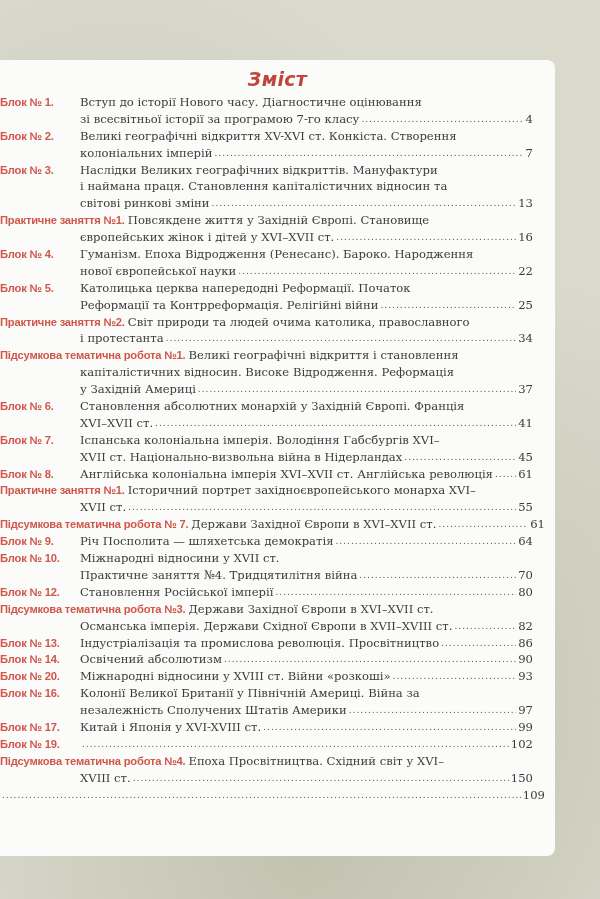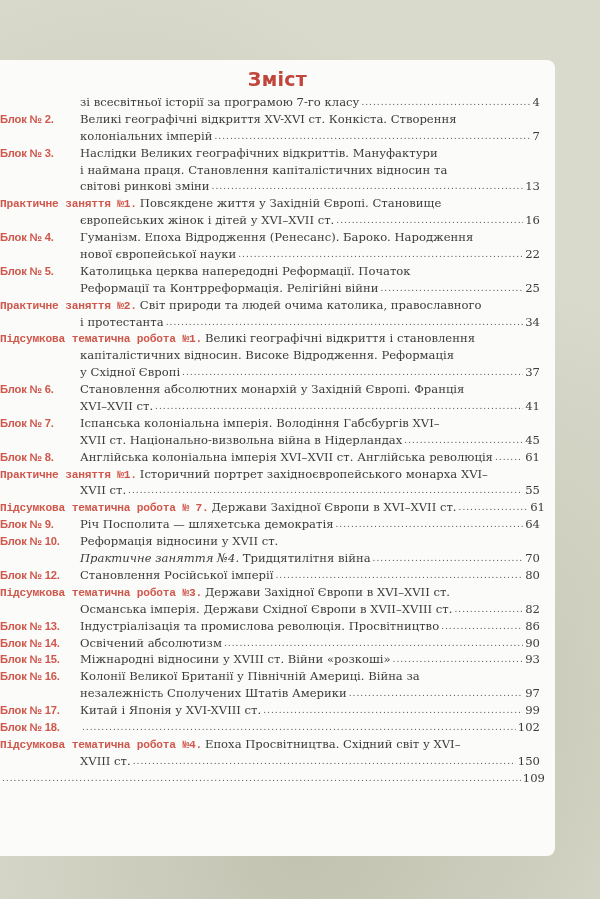--- a/index.html
+++ b/index.html
@@ -12,52 +12,56 @@
       radial-gradient(circle at 50% 95%, rgba(180,180,160,0.6) 0, transparent 40%);
   }
   .panel {
     position:absolute; left:0; top:60px; width:555px; height:796px;
     background:#fbfbfa;
     border-radius:0 8px 8px 0;
   }
   .title {
     position:absolute; left:0; width:555px; top:68px; text-align:center;
     font-family:"DejaVu Sans", sans-serif; font-weight:bold;
-    font-size:19px; color:#c0453b; letter-spacing:0.3px;
+    font-size:19px; color:#c0453b; letter-spacing:0.3px;font-style:italic;
   }
   .toc { position:absolute; left:0; top:94px; width:545px; }
   .line {
     position:relative; height:16.9px; line-height:16.9px;
     font-family:"DejaVu Serif", serif; font-size:11.6px; color:#3b3b3b;
     white-space:nowrap;
   }
   .lbl {
     position:absolute; left:0;
     font-family:"Liberation Sans", sans-serif; font-weight:bold;
     font-size:11.2px; color:#d0574b; letter-spacing:-0.2px;
   }
-  .lbl.inline { position:static; margin-right:3px;font-family:Liberation Mono, monospace; }
+  .lbl.inline { position:static; margin-right:3px; }
   .txt { position:absolute; left:80px; }
   .txt.inl { left:0; }
-  .cont { position:absolute; left:80px; right:5px; display:flex;align-items:center; }
+  .cont { position:absolute; left:80px; right:12px; display:flex;align-items:center; }
   .cont .t { flex:0 0 auto; }
   .dots { flex:1 1 auto; overflow:hidden; color:#555; letter-spacing:1px; font-size:9px; margin:0 2px; }
   .dots::before { content:"................................................................................................................................................................................"; }
   .pg { flex:0 0 auto; }
-  .it { font-style:italic; }
+  .it { }
   .full { position:absolute; left:0; right:0; display:flex; }
 </style>
 </head>
 <body>
 
 <div class="panel"></div>
 <div class="title">Зміст</div>
 
 <div class="toc" id="toc">
     <div class="line">
+      <span class="lbl">Блок № 1.</span>
+      <span class="txt">Вступ до історії Нового часу. Діагностичне оцінювання</span>
+    </div>
+    <div class="line">
       <div class="cont">
         <span class="t">зі всесвітньої історії за програмою 7-го класу</span>
         <span class="dots"></span>
         <span class="pg">4</span>
       </div>
     </div>
     <div class="line">
       <span class="lbl">Блок № 2.</span>
       <span class="txt">Великі географічні відкриття XV-XVI ст. Конкіста. Створення</span>
     </div>
@@ -125,21 +129,21 @@
       </div>
     </div>
     <div class="line">
       <span class="txt inl"><span class="lbl inline">Підсумкова тематична робота №1.</span><span>Великі географічні відкриття і становлення</span></span>
     </div>
     <div class="line">
       <span class="txt">капіталістичних відносин. Високе Відродження. Реформація</span>
     </div>
     <div class="line">
       <div class="cont">
-        <span class="t">у Східної Європі</span>
+        <span class="t">у Західній Америці</span>
         <span class="dots"></span>
         <span class="pg">37</span>
       </div>
     </div>
     <div class="line">
       <span class="lbl">Блок № 6.</span>
       <span class="txt">Становлення абсолютних монархій у Західній Європі. Франція</span>
     </div>
     <div class="line">
       <div class="cont">
@@ -187,21 +191,21 @@
     <div class="line">
       <span class="lbl">Блок № 9.</span>
       <div class="cont">
         <span class="t">Річ Посполита — шляхетська демократія</span>
         <span class="dots"></span>
         <span class="pg">64</span>
       </div>
     </div>
     <div class="line">
       <span class="lbl">Блок № 10.</span>
-      <span class="txt">Реформація відносини у XVII ст.</span>
+      <span class="txt">Міжнародні відносини у XVII ст.</span>
     </div>
     <div class="line">
       <div class="cont">
         <span class="t"><span class="it">Практичне заняття №4.</span> <span>Тридцятилітня війна</span></span>
         <span class="dots"></span>
         <span class="pg">70</span>
       </div>
     </div>
     <div class="line">
       <span class="lbl">Блок № 12.</span>
@@ -231,21 +235,21 @@
     </div>
     <div class="line">
       <span class="lbl">Блок № 14.</span>
       <div class="cont">
         <span class="t">Освічений абсолютизм</span>
         <span class="dots"></span>
         <span class="pg">90</span>
       </div>
     </div>
     <div class="line">
-      <span class="lbl">Блок № 15.</span>
+      <span class="lbl">Блок № 20.</span>
       <div class="cont">
         <span class="t">Міжнародні відносини у XVIII ст. Війни «розкоші»</span>
         <span class="dots"></span>
         <span class="pg">93</span>
       </div>
     </div>
     <div class="line">
       <span class="lbl">Блок № 16.</span>
       <span class="txt">Колонії Великої Британії у Північній Америці. Війна за</span>
     </div>
@@ -258,21 +262,21 @@
     </div>
     <div class="line">
       <span class="lbl">Блок № 17.</span>
       <div class="cont">
         <span class="t">Китай і Японія у XVI-XVIII ст.</span>
         <span class="dots"></span>
         <span class="pg">99</span>
       </div>
     </div>
     <div class="line">
-      <span class="lbl">Блок № 18.</span>
+      <span class="lbl">Блок № 19.</span>
       <div class="cont">
         <span class="dots"></span>
         <span class="pg">102</span>
       </div>
     </div>
     <div class="line">
       <span class="txt inl"><span class="lbl inline">Підсумкова тематична робота №4.</span><span>Епоха Просвітництва. Східний світ у XVI–</span></span>
     </div>
     <div class="line">
       <div class="cont">

